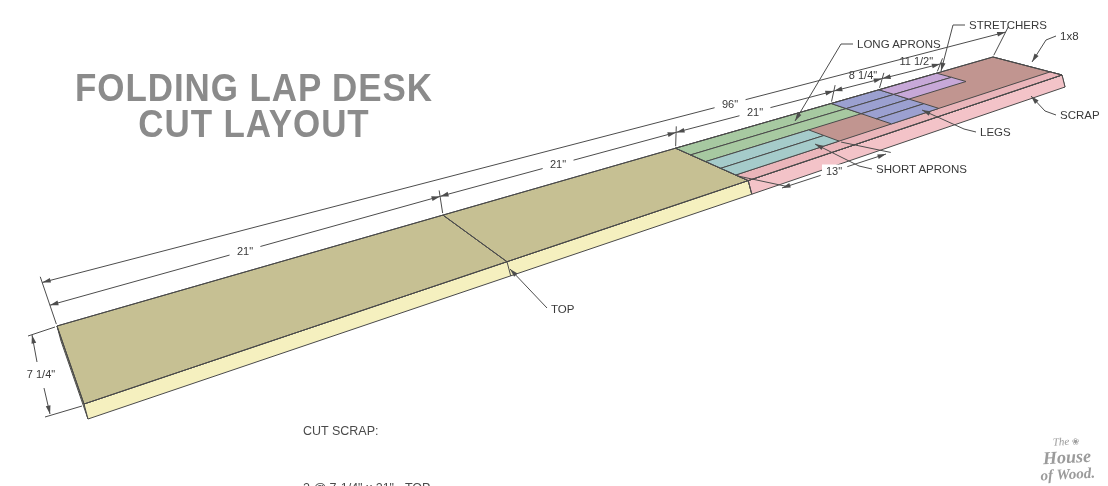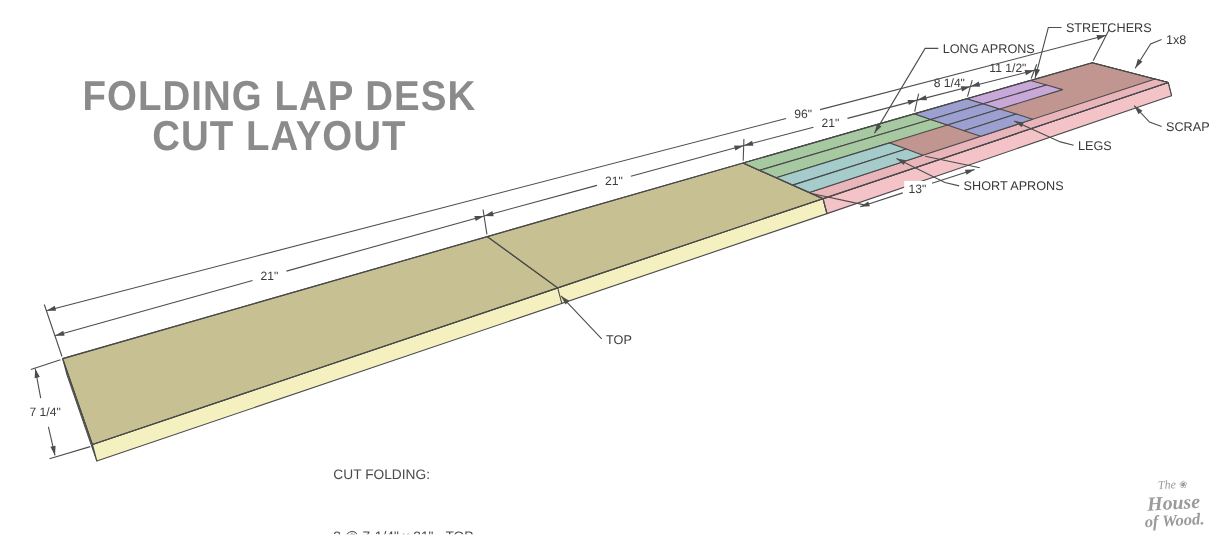--- a/index.html
+++ b/index.html
@@ -125,21 +125,21 @@
       <polygon points="510.0,269.0 517.6,273.5 514.1,276.8" fill="#4d4d4d"></polygon>
       <text x="551" y="313" fill="#3a3a3a" font-size="11.5" font-family="&quot;Liberation Sans&quot;,sans-serif" text-anchor="start">TOP</text>
     </svg>
 
   <div class="title">
     <div>FOLDING LAP DESK</div>
     <div>CUT LAYOUT</div>
   </div>
 
   <div class="cutlist">
-    <div>CUT FOLDING:</div>
+    <div>CUT SCRAP:</div>
     <div>2 @ 7-1/4" x 21" - TOP</div>
     
     
     
     
   </div>
 
   <div class="logo">
     <div class="l1">
       <span>The</span>

